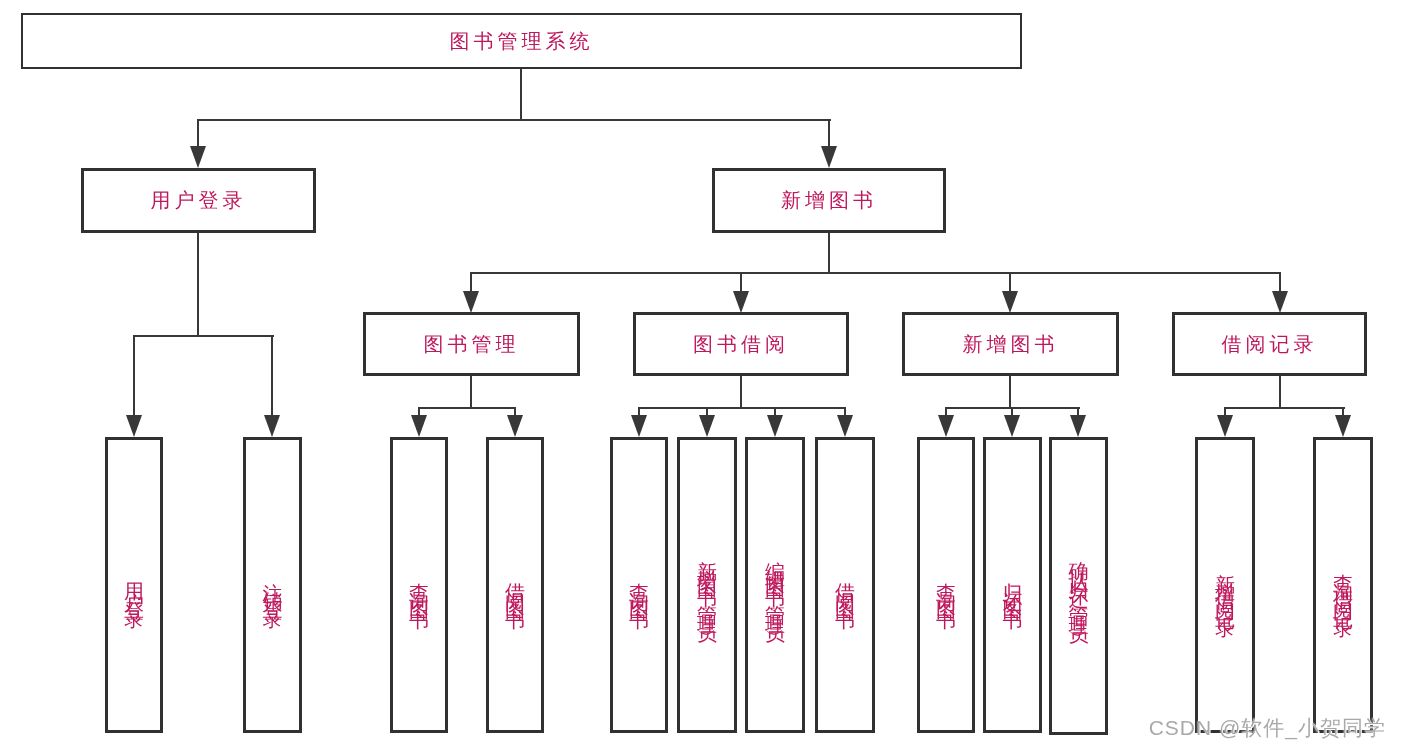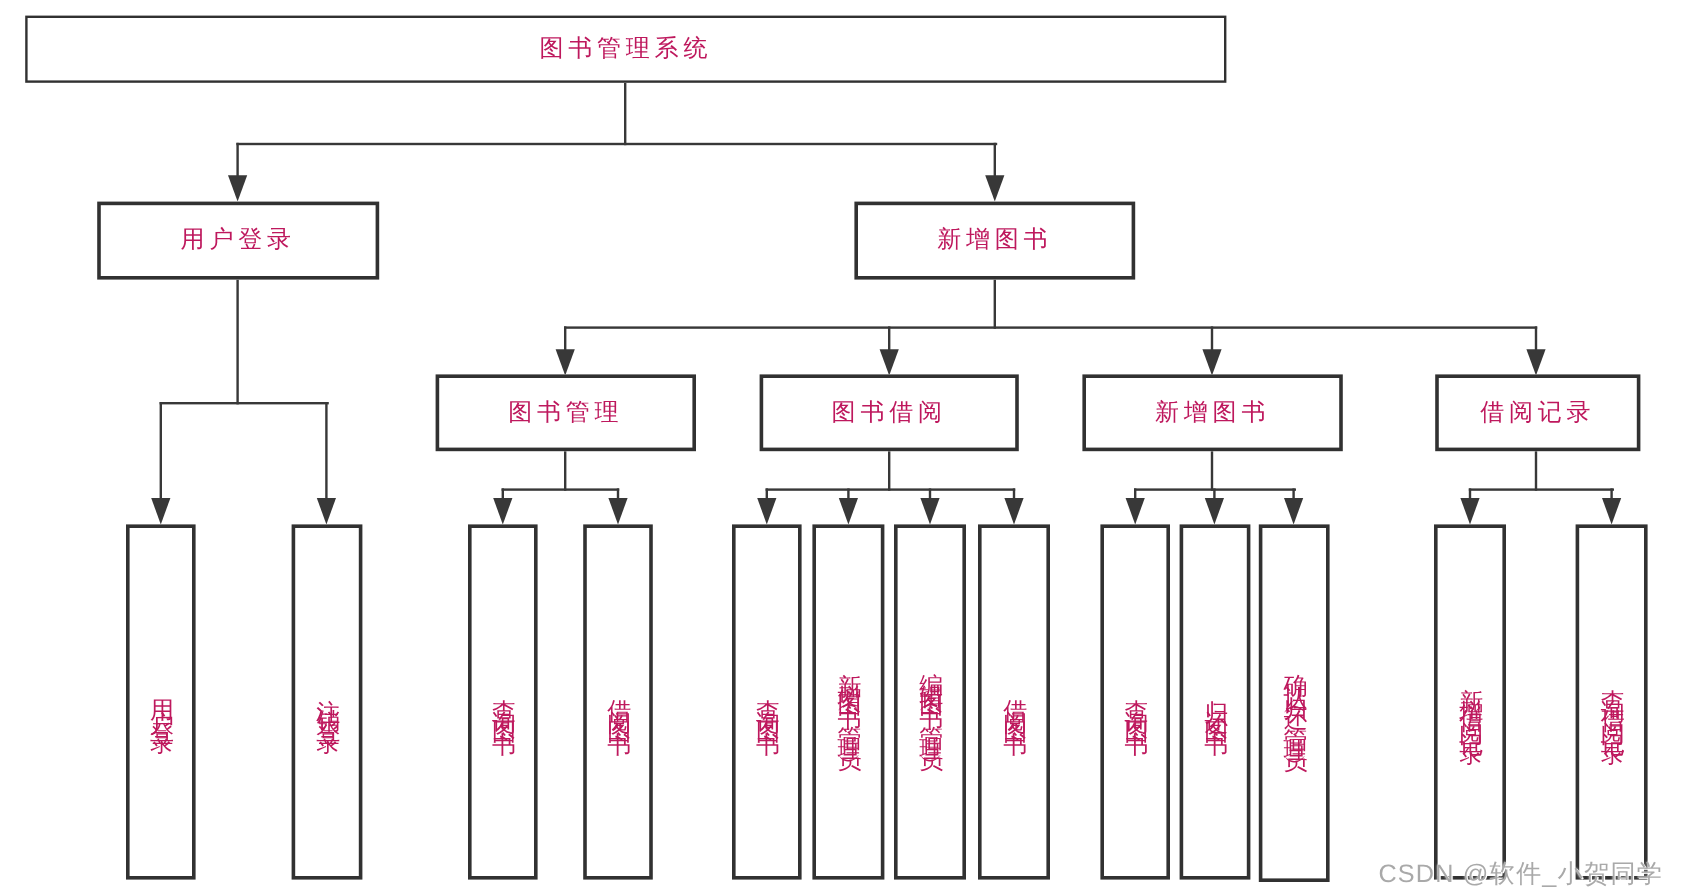--- a/index.html
+++ b/index.html
@@ -112,21 +112,21 @@
 
   <div class="box" style="left:363px;top:312px;width:217px;height:64px">
     <span>图书管理</span>
   </div>
   <div class="box" style="left:633px;top:312px;width:216px;height:64px">
     <span>图书借阅</span>
   </div>
   <div class="box" style="left:902px;top:312px;width:217px;height:64px">
     <span>新增图书</span>
   </div>
-  <div class="box" style="left:1196px;top:312px;width:171px;height:64px">
+  <div class="box" style="left:1172px;top:312px;width:195px;height:64px">
     <span>借阅记录</span>
   </div>
 
   <div class="box leaf" style="left:105px;top:437px;width:58px;height:296px">
     <span>用户登录</span>
   </div>
   <div class="box leaf" style="left:243px;top:437px;width:59px;height:296px">
     <span>注销登录</span>
   </div>
 

